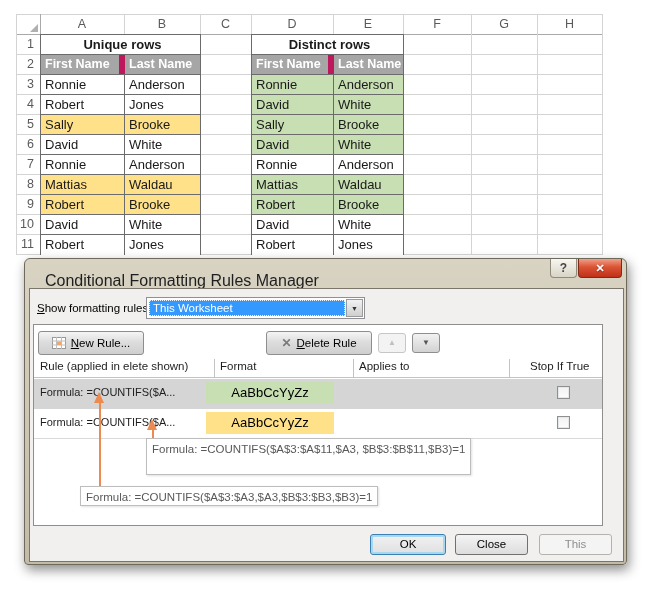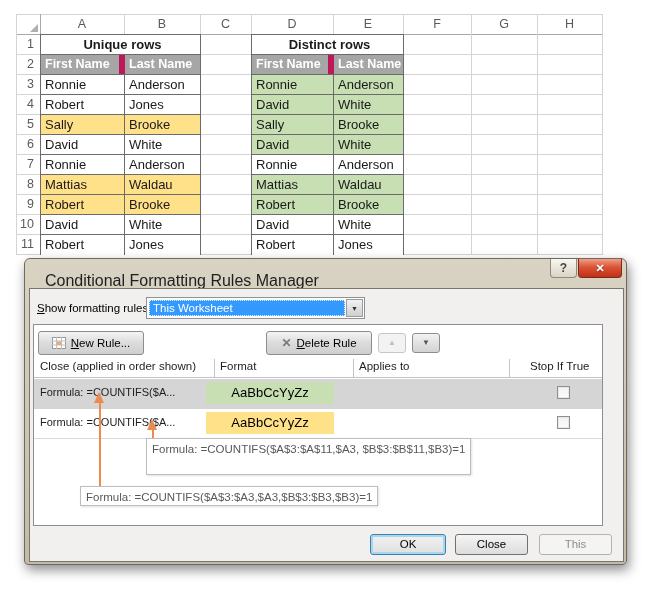--- a/index.html
+++ b/index.html
@@ -238,21 +238,21 @@
         </svg>
       <span><span class="mn">N</span><span>ew Rule...</span></span>
     </div>
     <div id="btn-del" class="abs tb-btn">
       <span class="x-glyph">✕</span>
       <span><span class="mn">D</span><span>elete Rule</span></span>
     </div>
     <div id="btn-up" class="abs mv-btn"><span>▲</span></div>
     <div id="btn-down" class="abs mv-btn"><span>▼</span></div>
 
-    <div class="abs list-hdr" style="left:6px">Close (applied in order shown)</div>
+    <div class="abs list-hdr" style="left:6px">Rule (applied in elete shown)</div>
     <div class="abs list-hdr" style="left:186px">Format</div>
     <div class="abs list-hdr" style="left:325px">Applies to</div>
     <div class="abs list-hdr" style="left:496px">Stop If True</div>
     <div class="abs hsep" style="left:180px;top:34px;width:1px;height:18px"></div>
     <div class="abs hsep" style="left:319px;top:34px;width:1px;height:18px"></div>
     <div class="abs hsep" style="left:475px;top:34px;width:1px;height:18px"></div>
     <div class="abs hsep" style="left:0;top:52px;width:568px;height:1px"></div>
 
     <div class="abs rule-row" style="top: 54px; background: rgb(213, 213, 213);">
       <div class="abs rule-text">Formula: =COUNTIFS($A...</div>

